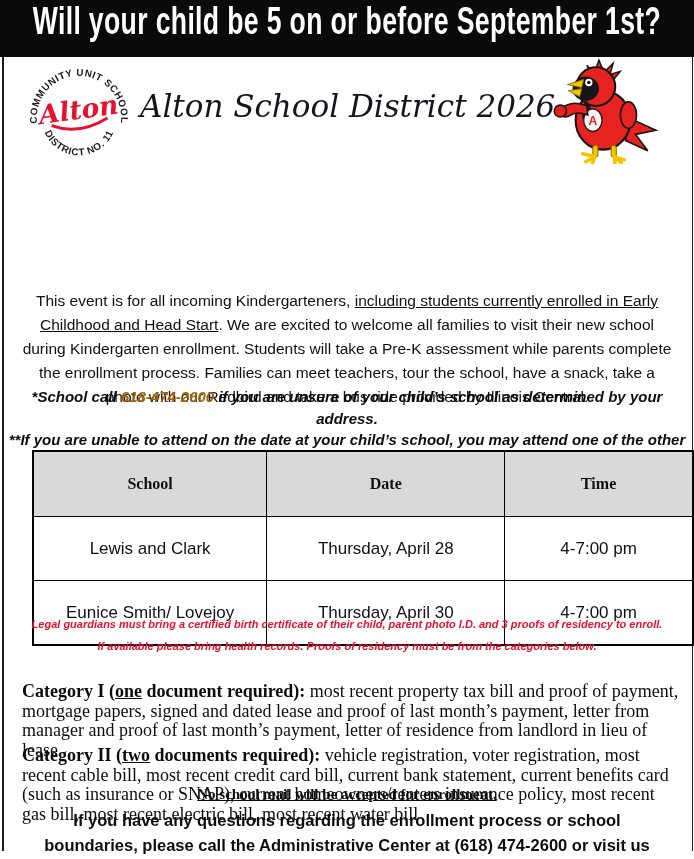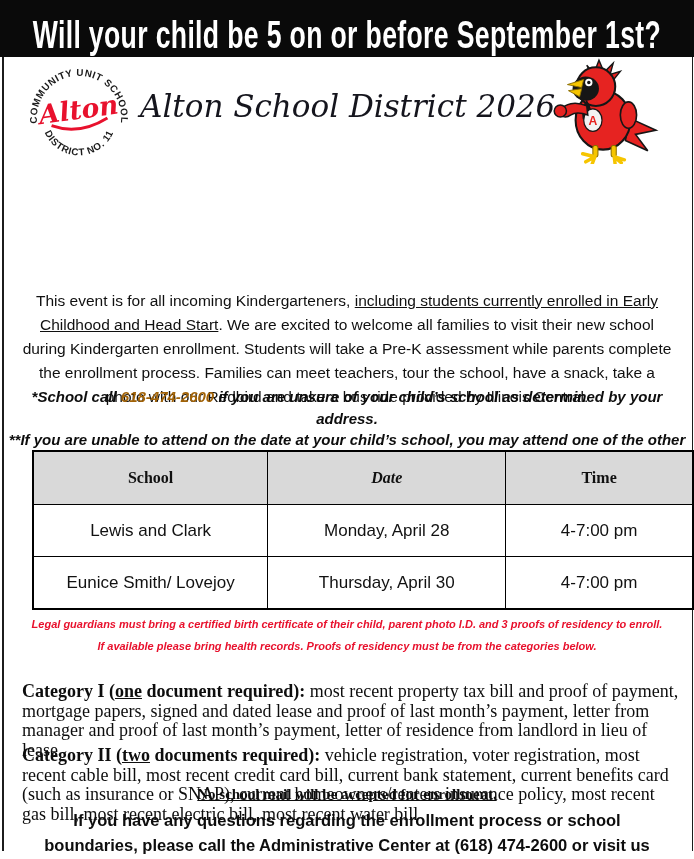--- a/index.html
+++ b/index.html
@@ -3,21 +3,21 @@
 <meta charset="utf-8">
 <style>
   html,body{margin:0;padding:0;background:#fff;}
   .page{
     position:relative;width:694px;height:859px;background:#ffffff;
     overflow:hidden;font-family:"Liberation Sans",sans-serif;color:#111;
   }
   
   .banner{
     position:absolute;top:0;left:0;right:0;height:57px;background:#0a0a0a;
-    display:flex;align-items:flex-end;justify-content:center;
+    display:flex;align-items:flex-start;justify-content:center;
   }
   .banner .banner-text{
     color:#fff;font-weight:bold;font-size:38px;white-space:nowrap;
     display:inline-block;transform:scaleX(0.70);letter-spacing:0.5px;
   }
   
   .edge{position:absolute;top:57px;bottom:8px;width:1.5px;background:#1c1c1c;}
   .edge.left{left:2px;}
   .edge.right{right:1px;}
   
@@ -47,27 +47,27 @@
   .star-notes{
     position:absolute;top:386px;left:6px;right:6px;text-align:center;
     font-weight:bold;font-style:italic;font-size:15px;line-height:21.5px;color:#0d0d0d;
   }
   .star-notes .phone{color:#a16207;}
   
   table.schedule{
     position:absolute;top:450px;left:32px;border-collapse:collapse;
     border:2px solid #000;table-layout:fixed;
   }
-  .schedule th,.schedule td{border:1.5px solid #000;text-align:center;padding:8px;}
+  .schedule th,.schedule td{border:1.5px solid #000;text-align:center;padding:14px;}
   .schedule th{
     height:36px;background:#d9d9d9;font-family:"Liberation Serif",serif;
     font-weight:bold;font-size:16px;
   }
   .schedule td{height:35px;font-family:Liberation Sans, sans-serif;font-size:17px;margin-left:28px;}
-  .col-school{width:227px;}.col-date{width:230px;font-style:italic;}.col-time{width:178px;}
+  .col-school{width:227px;}.col-date{width:230px;}.col-time{width:178px;}
   
   .residency{
     position:absolute;top:614px;left:28px;right:28px;text-align:center;
     color:#e8112d;font-weight:bold;font-style:italic;font-size:11px;line-height:21.5px;
   }
   
   .category{
     position:absolute;left:22px;right:15px;font-family:"Liberation Serif",serif;
     font-size:18px;line-height:19.5px;color:#0d0d0d;text-align:left;
   }
@@ -161,21 +161,21 @@
     <thead>
       <tr>
         <th class="col-school">School</th>
         <th class="col-date">Date</th>
         <th class="col-time">Time</th>
       </tr>
     </thead>
     <tbody>
       <tr>
         <td>Lewis and Clark</td>
-        <td>Monday, April 28</td>
+        <td>Thursday, April 28</td>
         <td>4-7:00 pm</td>
       </tr>
       <tr>
         <td>Eunice Smith/ Lovejoy</td>
         <td>Thursday, April 30</td>
         <td>4-7:00 pm</td>
       </tr>
     </tbody>
   </table>
 

